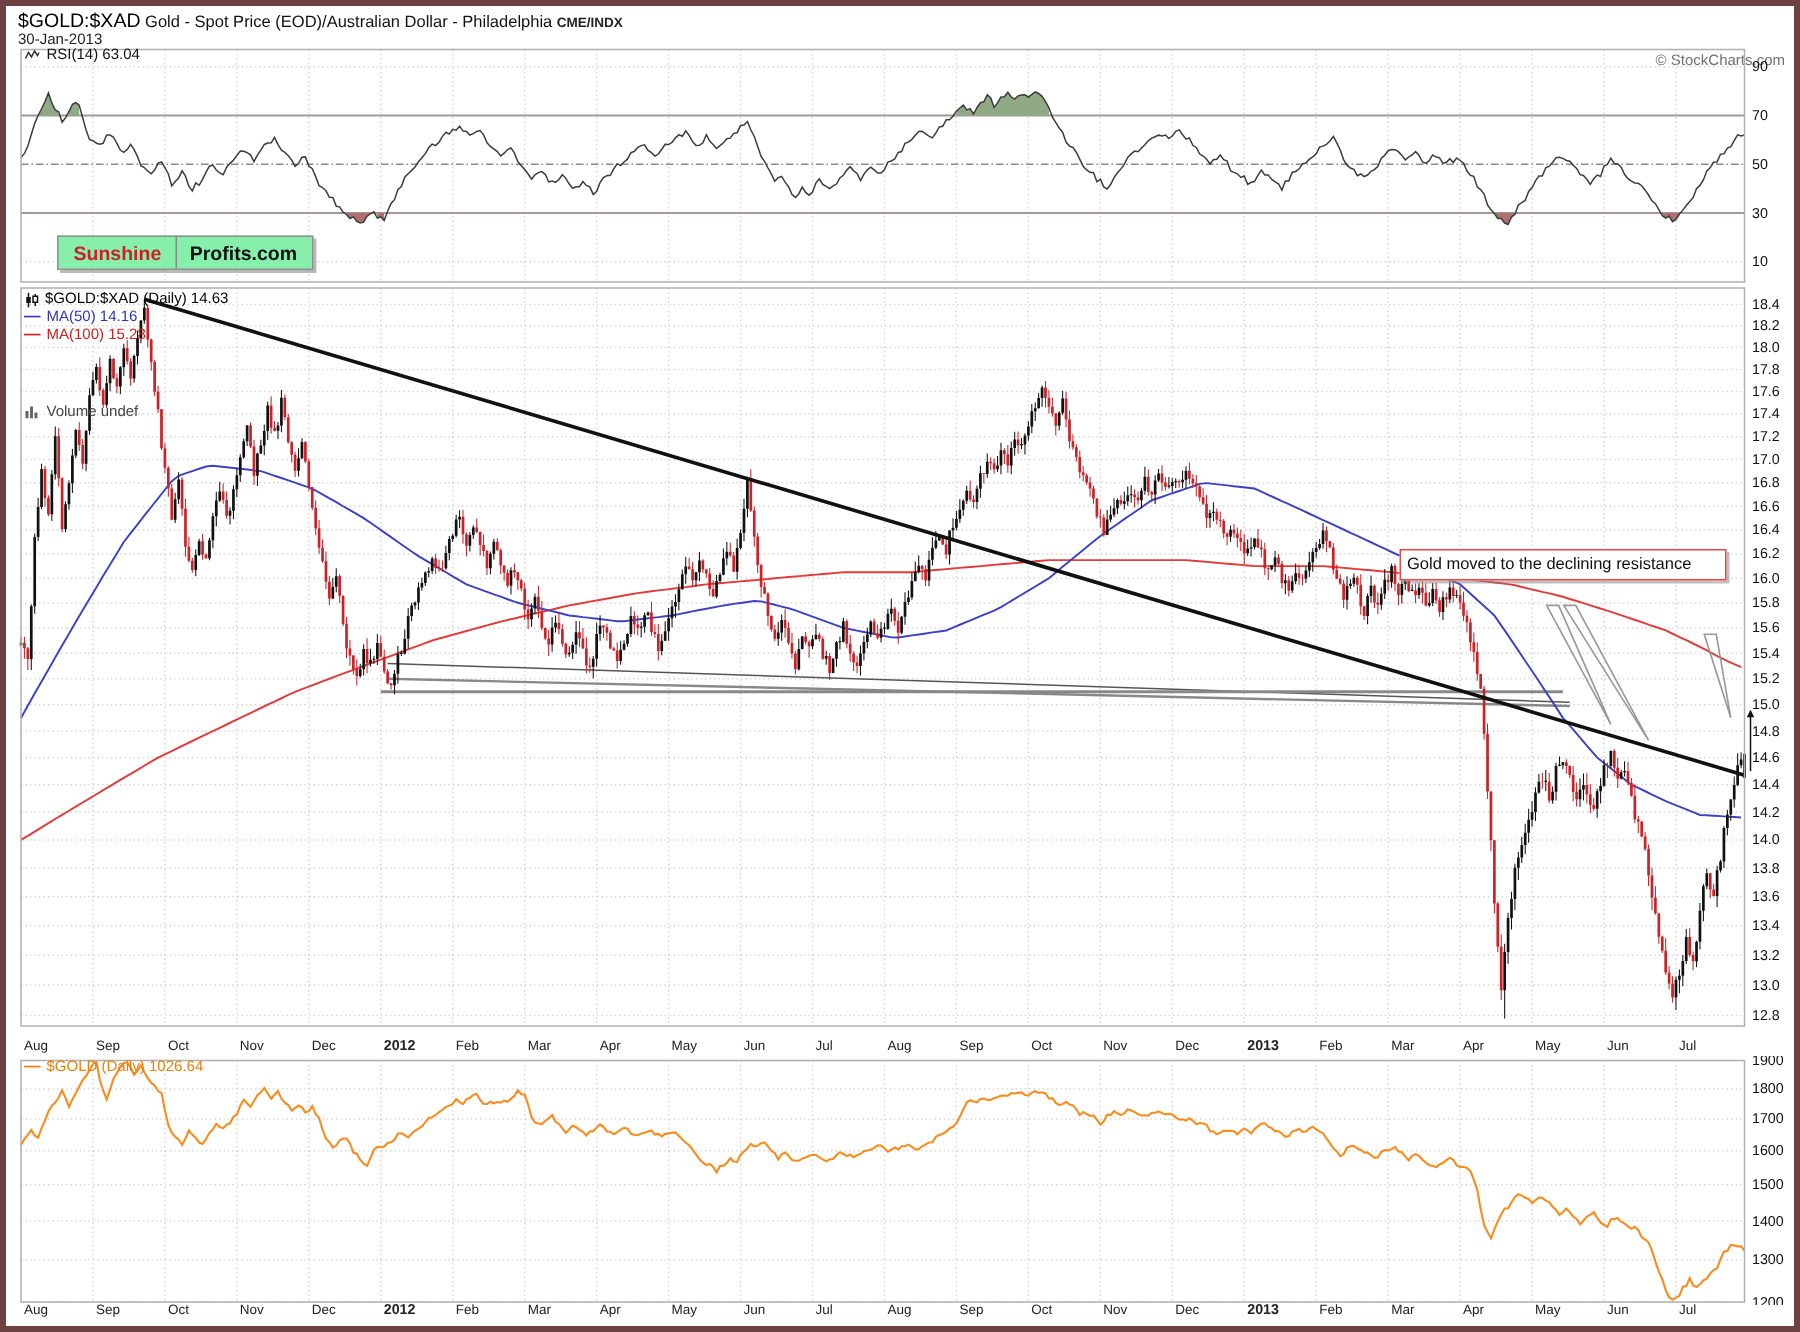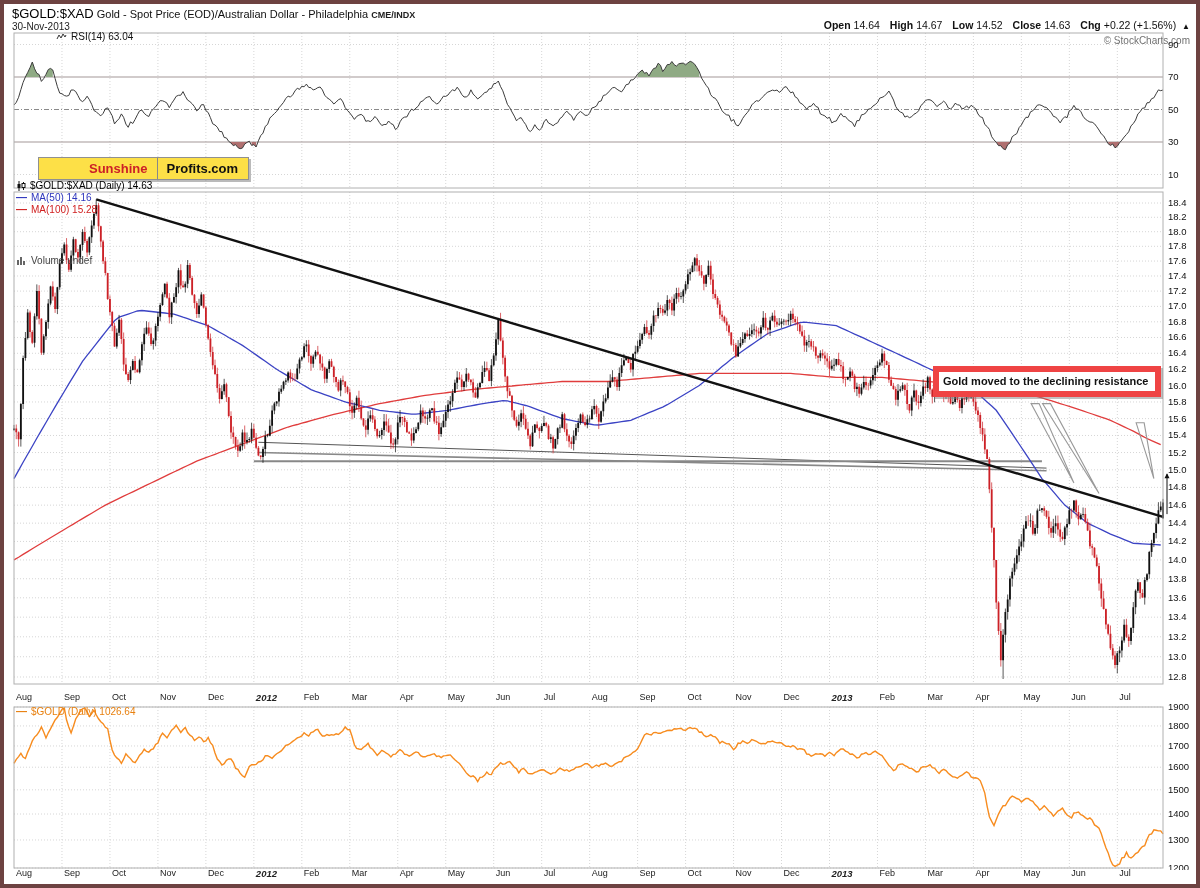--- a/index.html
+++ b/index.html
@@ -7,59 +7,51 @@
   .abs{position:absolute;}
   .titlebar{left:8px;top:2px;font-size:11px;color:#111;white-space:nowrap;}
   .titlebar .sym{font-weight:normal;font-size:13px;color:#000;}
   .titlebar .exch{font-size:9px;font-weight:bold;color:#222;}
   .copyright{right:6px;top:3px;font-size:10px;color:#707070;margin-top:28px;}
   .datebar{left:8px;top:17px;font-size:10px;color:#222;}
   .ohlcbar{right:6px;top:15px;font-size:10.5px;color:#111;white-space:nowrap;}
   .ohlcbar b{font-weight:bold;margin-left:7px;}
   .ohlcbar span.v{margin-left:3px;}
   .legend-row{display:flex;align-items:center;gap:4px;font-size:10px;line-height:11px;white-space:nowrap;}
-  .rsi-legend{left:12px;top:27px;color:#111;padding-left:40px;}
-  .main-legend{left:12px;top:176px;}
+  .rsi-legend{left:12px;top:27px;color:#111;}
+  .main-legend{left:12px;top:190px;}
   .main-legend .legend-row{margin-bottom:1px;}
   .row-sym{color:#000;}
   .row-ma50{color:#2e36bd;}
   .row-ma200{color:#d02020;}
   .row-vol{color:#444;margin-top:40px;}
   .bottom-legend{left:12px;top:702px;color:#e8800f;}
   .dash{font-weight:bold;font-size:11px;}
-  .logo{left:34px;top:153px;display:flex;align-items:center;background:#fde047;border:1px solid #909090;box-shadow:2px 2px 0 rgba(130,130,130,0.55);font-size:13px;line-height:13px;padding-left:40px;}
+  .logo{left:34px;top:153px;display:flex;align-items:center;background:#86efac;border:1px solid #909090;box-shadow:2px 2px 0 rgba(130,130,130,0.55);font-size:13px;line-height:13px;}
   .logo .p1{color:#cc1f27;font-weight:bold;padding:4px 9px 4px 10px;border-right:1px solid #888;}
   .logo .p2{color:#111;font-weight:bold;padding:4px 10px 4px 9px;}
-  .callout{left:929px;top:362px;width:208px;background:#fff;border:6px solid #ef4444;box-shadow:2px 2px 0 rgba(130,130,130,0.5);padding:2px 4px;font-size:11px;font-weight:bold;color:#111;line-height:15px;z-index:5;}
+  .callout{left:929px;top:362px;width:208px;background:#fff;border:1px solid #ef4444;box-shadow:2px 2px 0 rgba(130,130,130,0.5);padding:2px 4px;font-size:11px;font-weight:normal;color:#111;line-height:15px;z-index:5;}
   .xstrip{left:0;width:1192px;height:13px;}
   .xstrip span{position:absolute;top:0;font-size:9px;color:#222;}
-  .xstrip span.yr{font-weight:bold;font-size:9.5px;font-style:italic;}
+  .xstrip span.yr{font-weight:bold;font-size:9.5px;}
   svg{display:block;}
   svg text{font-family:"Liberation Sans",sans-serif;}
 </style>
 </head>
 <body>
 
 <div class="frame">
 
   <div class="abs titlebar">
     <span class="sym">$GOLD:$XAD</span>
     <span>Gold - Spot Price (EOD)/Australian Dollar - Philadelphia</span>
     <span class="exch">CME/INDX</span>
   </div>
   <div class="abs copyright">© StockCharts.com</div>
-  <div class="abs datebar">30-Nov-2013</div>
-  <div class="abs ohlcbar">
-    <b>Open</b><span class="v">14.64</span>
-    <b>High</b><span class="v">14.67</span>
-    <b>Low</b><span class="v">14.52</span>
-    <b>Close</b><span class="v">14.63</span>
-    <b>Chg</b><span class="v">+0.22 (+1.56%)</span>
-    <span class="v" style="font-size:8px;">▲</span>
-  </div>
+  <div class="abs datebar">30-Jan-2013</div>
 
   <svg id="rsi-svg" class="abs" style="left:0;top:26px;" width="1192" height="160">
       <g>
         <line x1="57.97017892644135" y1="3" x2="57.97017892644135" y2="158" stroke="#d6d6d6" stroke-width="1" stroke-dasharray="1,2"></line>
         <line x1="105.9403578528827" y1="3" x2="105.9403578528827" y2="158" stroke="#d6d6d6" stroke-width="1" stroke-dasharray="1,2"></line>
         <line x1="153.91053677932405" y1="3" x2="153.91053677932405" y2="158" stroke="#d6d6d6" stroke-width="1" stroke-dasharray="1,2"></line>
         <line x1="201.8807157057654" y1="3" x2="201.8807157057654" y2="158" stroke="#d6d6d6" stroke-width="1" stroke-dasharray="1,2"></line>
         <line x1="249.85089463220675" y1="3" x2="249.85089463220675" y2="158" stroke="#d6d6d6" stroke-width="1" stroke-dasharray="1,2"></line>
         <line x1="297.8210735586481" y1="3" x2="297.8210735586481" y2="158" stroke="#d6d6d6" stroke-width="1" stroke-dasharray="1,2"></line>
         <line x1="345.79125248508944" y1="3" x2="345.79125248508944" y2="158" stroke="#d6d6d6" stroke-width="1" stroke-dasharray="1,2"></line>

